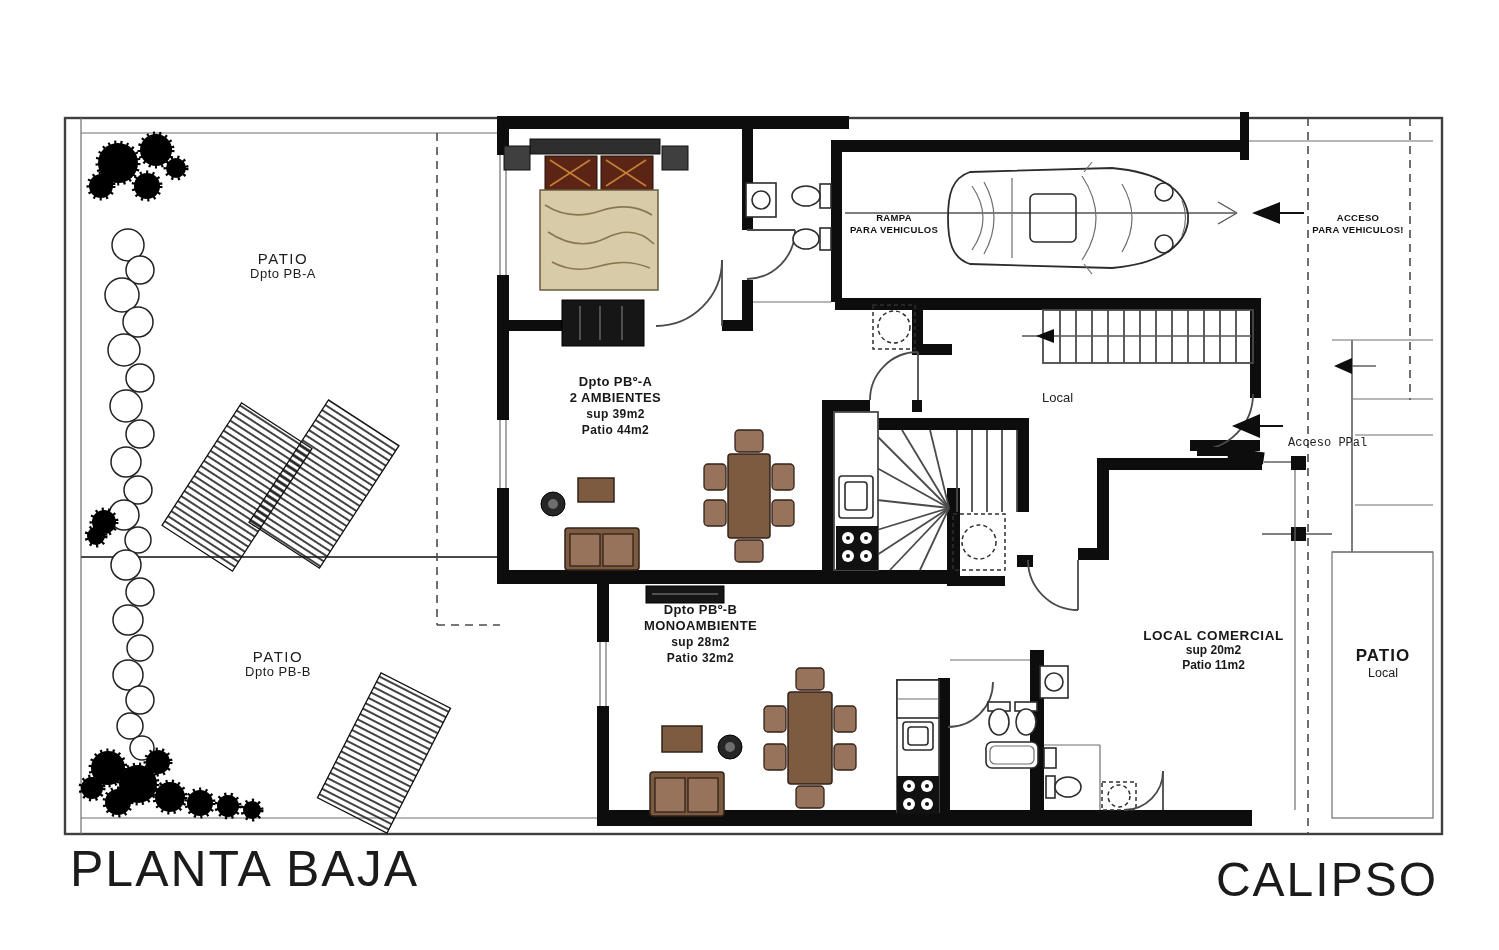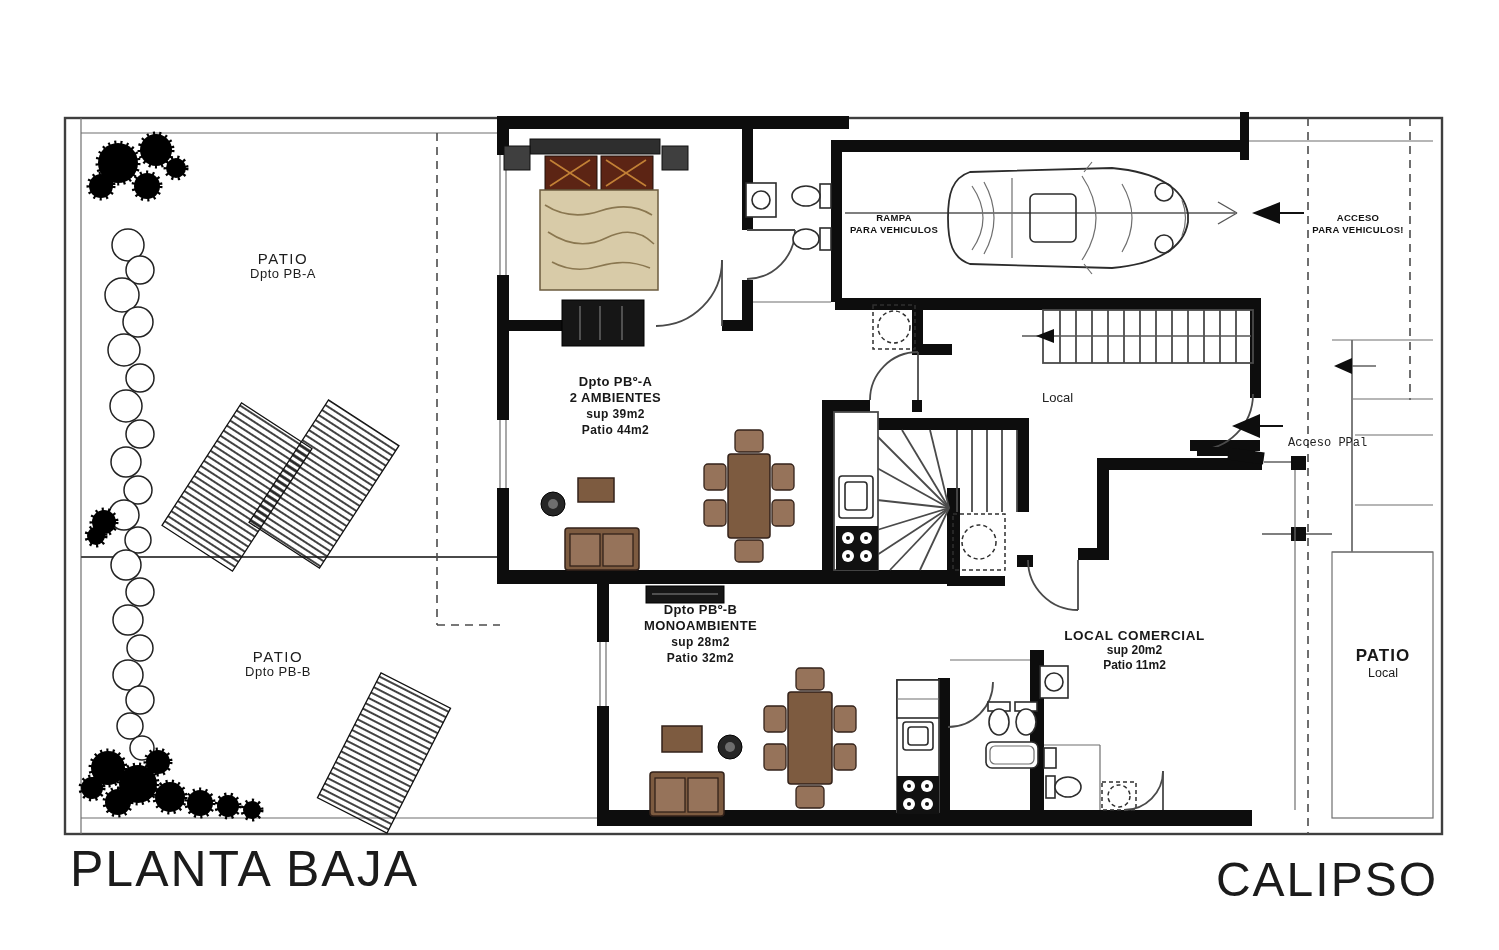--- a/index.html
+++ b/index.html
@@ -423,21 +423,21 @@
     <div style="font-size:12px">Patio 44m2</div>
   </div>
 
   <div class="unit" style="left:608px;top:602px;width:185px;">
     <div>Dpto PBº-B</div>
     <div>MONOAMBIENTE</div>
     <div style="font-size:12px">sup 28m2</div>
     <div style="font-size:12px">Patio 32m2</div>
   </div>
 
-  <div class="local-lbl" style="left:1042px;top:628px;width:185px;">
+  <div class="local-lbl" style="left:1121px;top:628px;width:185px;">
     <div class="nm">LOCAL COMERCIAL</div>
     <div class="sm">sup 20m2</div>
     <div class="sm">Patio 11m2</div>
   </div>
 
   <div class="patio-local" style="left:1336px;top:646px;width:94px;">
     <div class="p1">PATIO</div>
     <div class="p2">Local</div>
   </div>
 

